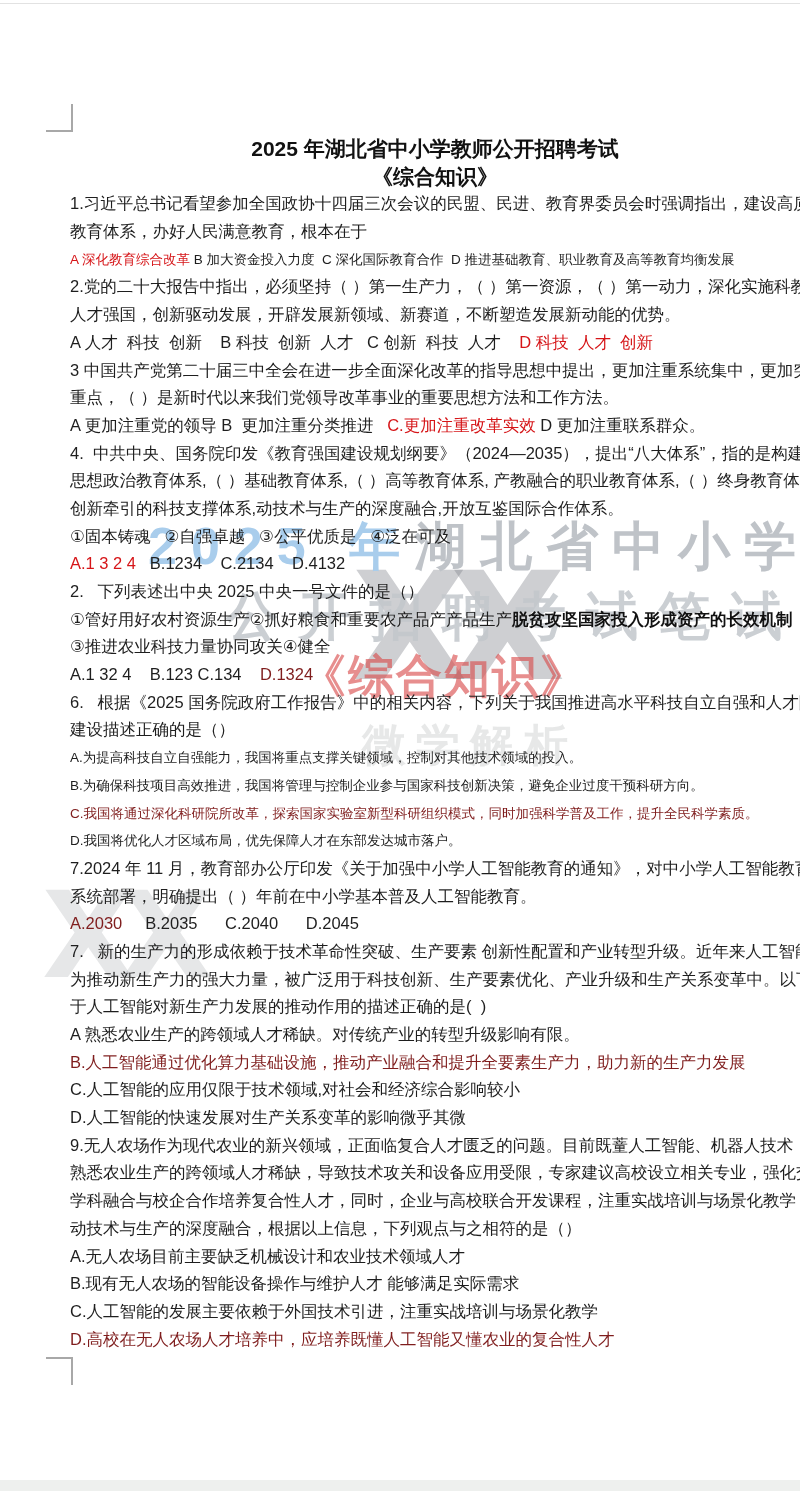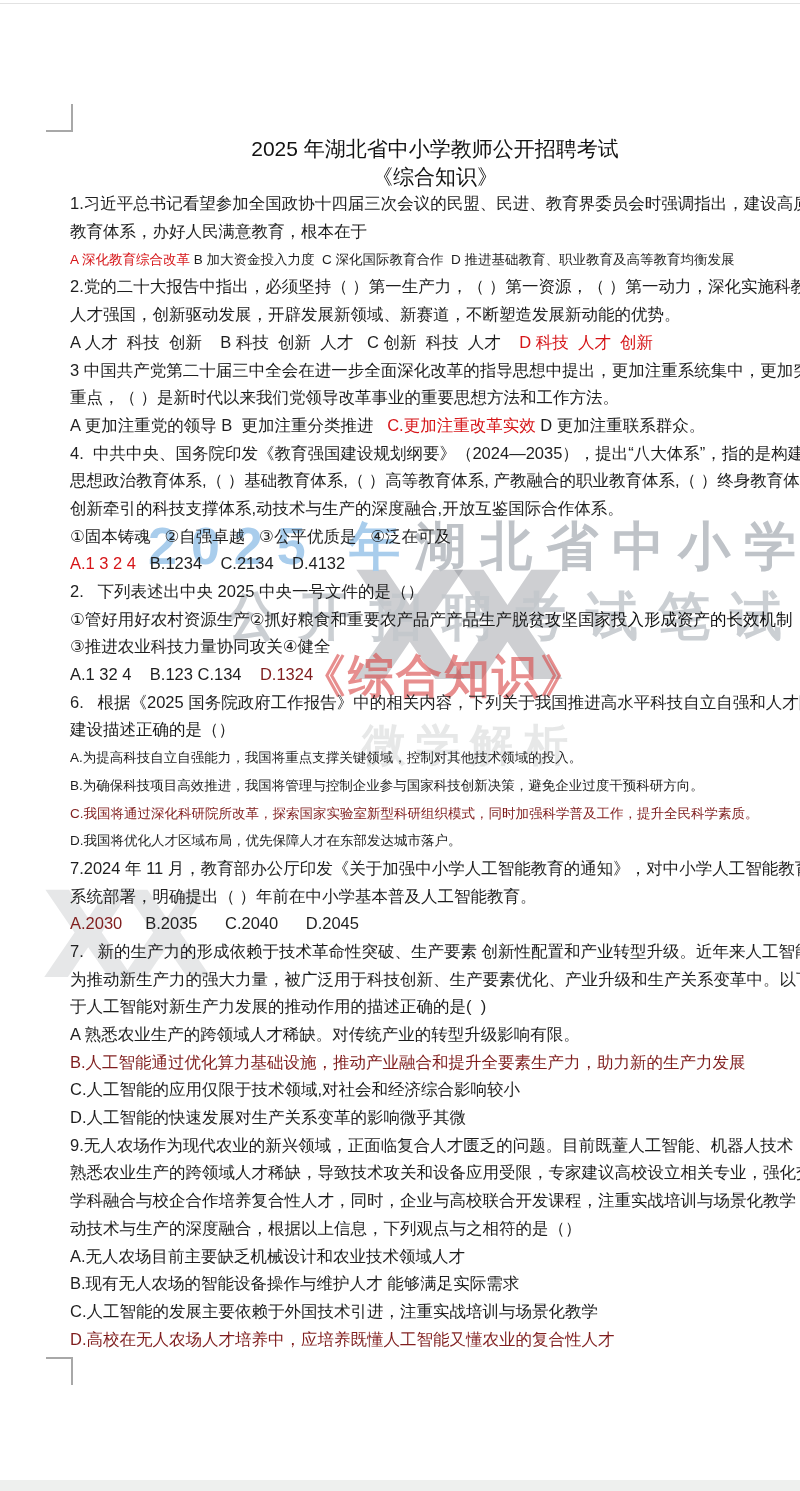--- a/index.html
+++ b/index.html
@@ -25,21 +25,21 @@
            font-family:"DejaVu Sans",sans-serif;letter-spacing:-18px;}
   .wm-logo2{left:42px;top:866px;font-size:120px;font-weight:700;color:rgba(130,135,140,.20);
             font-family:"DejaVu Sans",sans-serif;letter-spacing:-14px;}
   
   .content{position:absolute;left:0;top:135px;width:870px;z-index:1;}
   .ln{height:27.7px;line-height:27.7px;white-space:pre;padding-left:70px;
       font-size:16.5px;color:#1e1e1e;}
   .ln.t{font-size:21px;font-weight:700;padding-left:0;text-align:center;color:#111;}
   .ln.sm{font-size:13.5px;}
   .sg-k{color:#1e1e1e;}
-  .sg-kb{color:#111;font-weight:400;}
+  .sg-kb{color:#111;font-weight:700;}
   .sg-r{color:#7f1d1d;}
   .sg-rb{color:#d61518;font-weight:400;}
 </style>
 </head>
 <body>
 
 <div class="page">
 
   <div class="hairline-top"></div>
 

